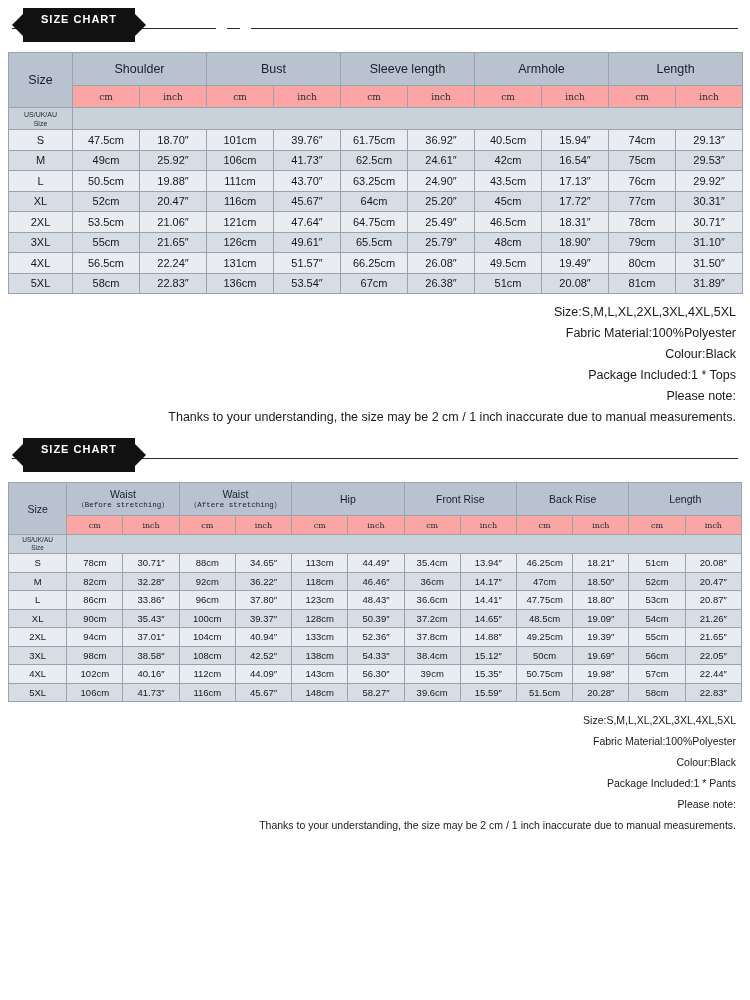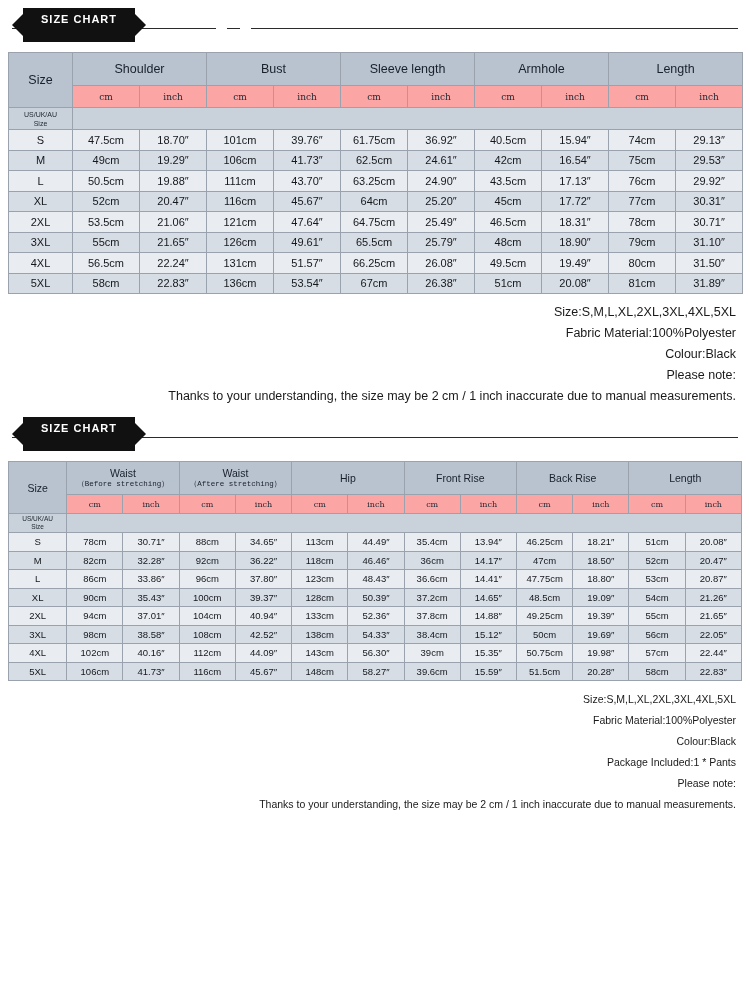--- a/index.html
+++ b/index.html
@@ -217,21 +217,21 @@
         <td class="cell">61.75cm</td>
         <td class="cell">36.92″</td>
         <td class="cell">40.5cm</td>
         <td class="cell">15.94″</td>
         <td class="cell">74cm</td>
         <td class="cell">29.13″</td>
       </tr>
       <tr class="row-even">
         <td class="size-cell">M</td>
         <td class="cell">49cm</td>
-        <td class="cell">19.29″</td>
+        <td class="cell">25.92″</td>
         <td class="cell">106cm</td>
         <td class="cell">41.73″</td>
         <td class="cell">62.5cm</td>
         <td class="cell">24.61″</td>
         <td class="cell">42cm</td>
         <td class="cell">16.54″</td>
         <td class="cell">75cm</td>
         <td class="cell">29.53″</td>
       </tr>
       <tr class="row-odd">
@@ -312,20 +312,21 @@
         <td class="cell">81cm</td>
         <td class="cell">31.89″</td>
       </tr>
     </tbody>
   </table>
 
   <div class="notes">
     <div>Size:S,M,L,XL,2XL,3XL,4XL,5XL</div>
     <div>Fabric Material:100%Polyester</div>
     <div>Colour:Black</div>
+    <div>Package Included:1 * Tops</div>
     <div>Please note:</div>
     <div>Thanks to your understanding, the size may be 2 cm / 1 inch inaccurate due to manual measurements.</div>
   </div>
 
   <div class="banner" style="margin-top:16px;">
     <div class="rule"></div>
     <div class="tag">
       <span class="arrow-left"></span>
       <span class="tag-body">SIZE CHART</span>
       <span class="arrow-right"></span>

